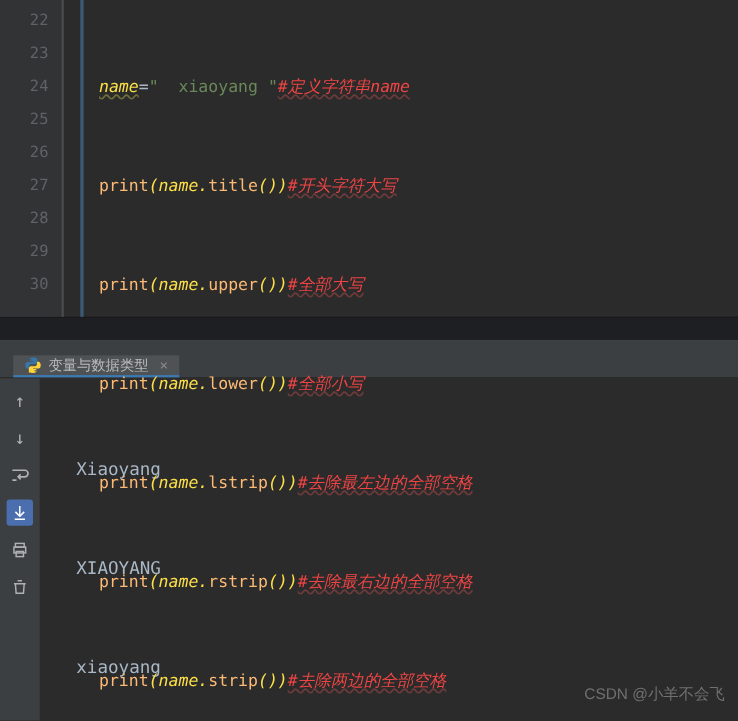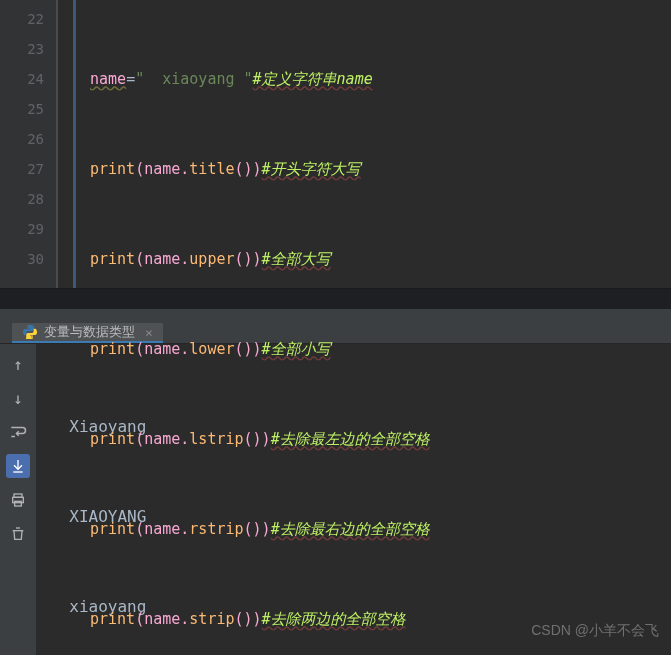--- a/index.html
+++ b/index.html
@@ -32,26 +32,26 @@
   .code-area {
     flex: 1;
     padding: 4px 0 4px 14px;
     line-height: 30px;
     white-space: pre;
     position: relative;
     border-left: 3px solid #3c5a75;
   }
   .code-line { height: 30px; }
   .fn { color: #fdba74; }
-  .ident { color: #f9a8d4; }
+  .ident { color: #fde047; font-style: italic; }
   .op { color: #a9b7c6; }
   .str { color: #6a8759; }
   .builtin { color: #fdba74; }
   .comment {
-    color: #bef264;
+    color: #ef4444;
     font-style: italic;
     text-decoration: underline wavy #6e3a3a;
     text-decoration-skip-ink: none;
   }
   .ul { text-decoration: underline wavy #6e6e3a; }
   .divider {
     height: 22px;
     background: #1e1f22;
     border-top: 1px solid #1a1a1a;
     border-bottom: 1px solid #3c3f41;

